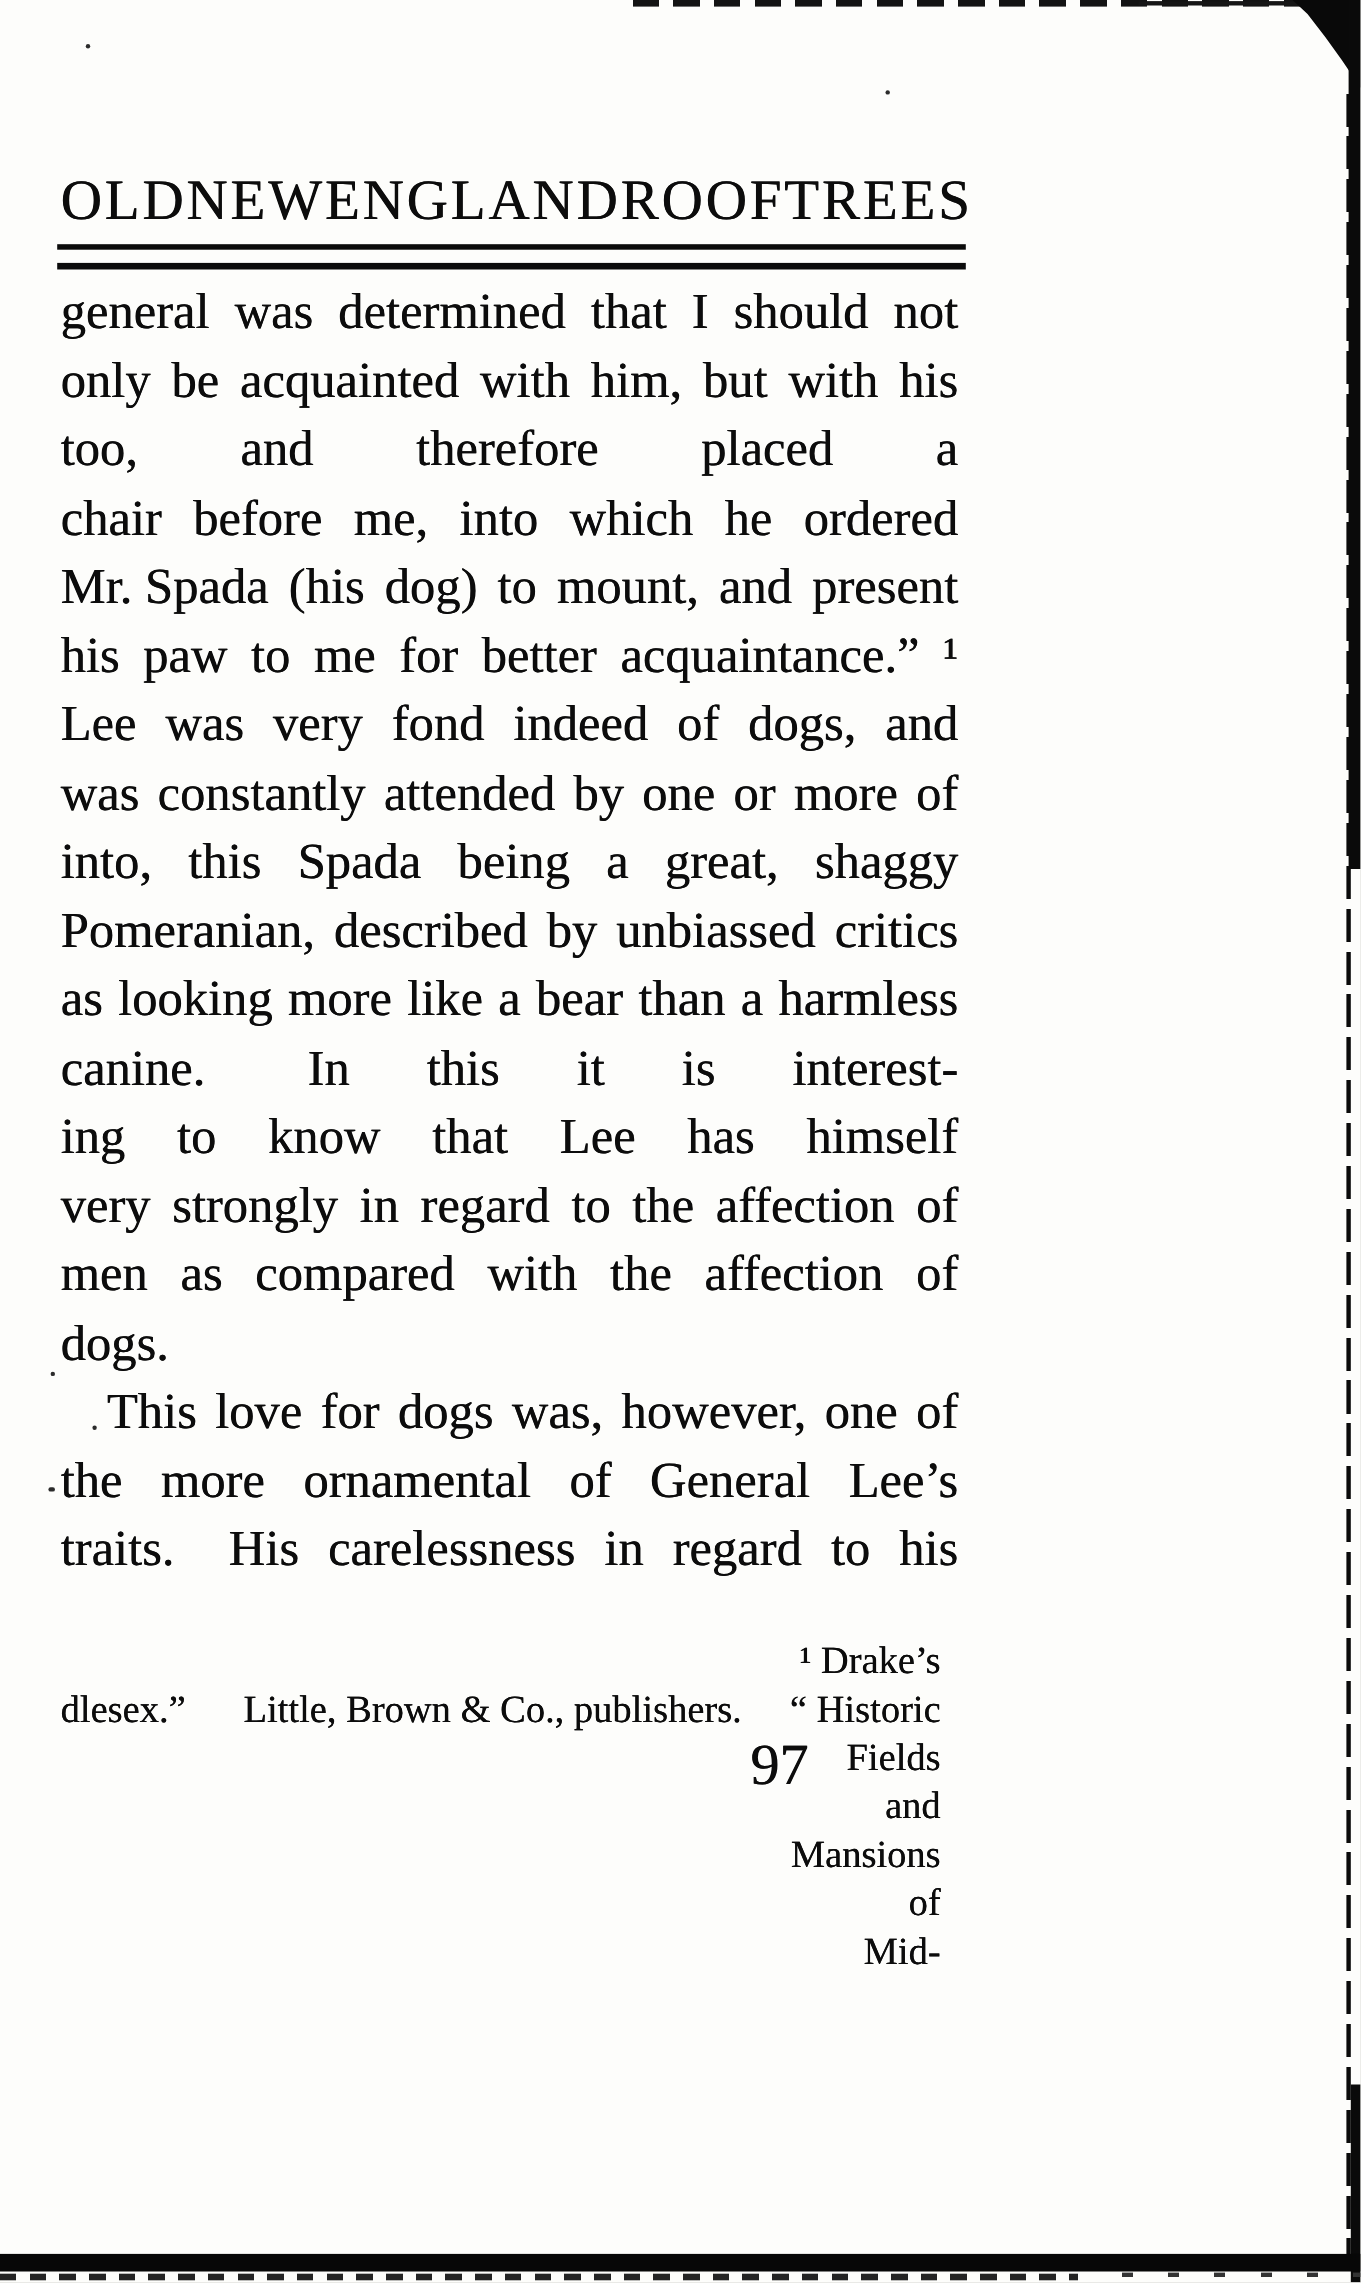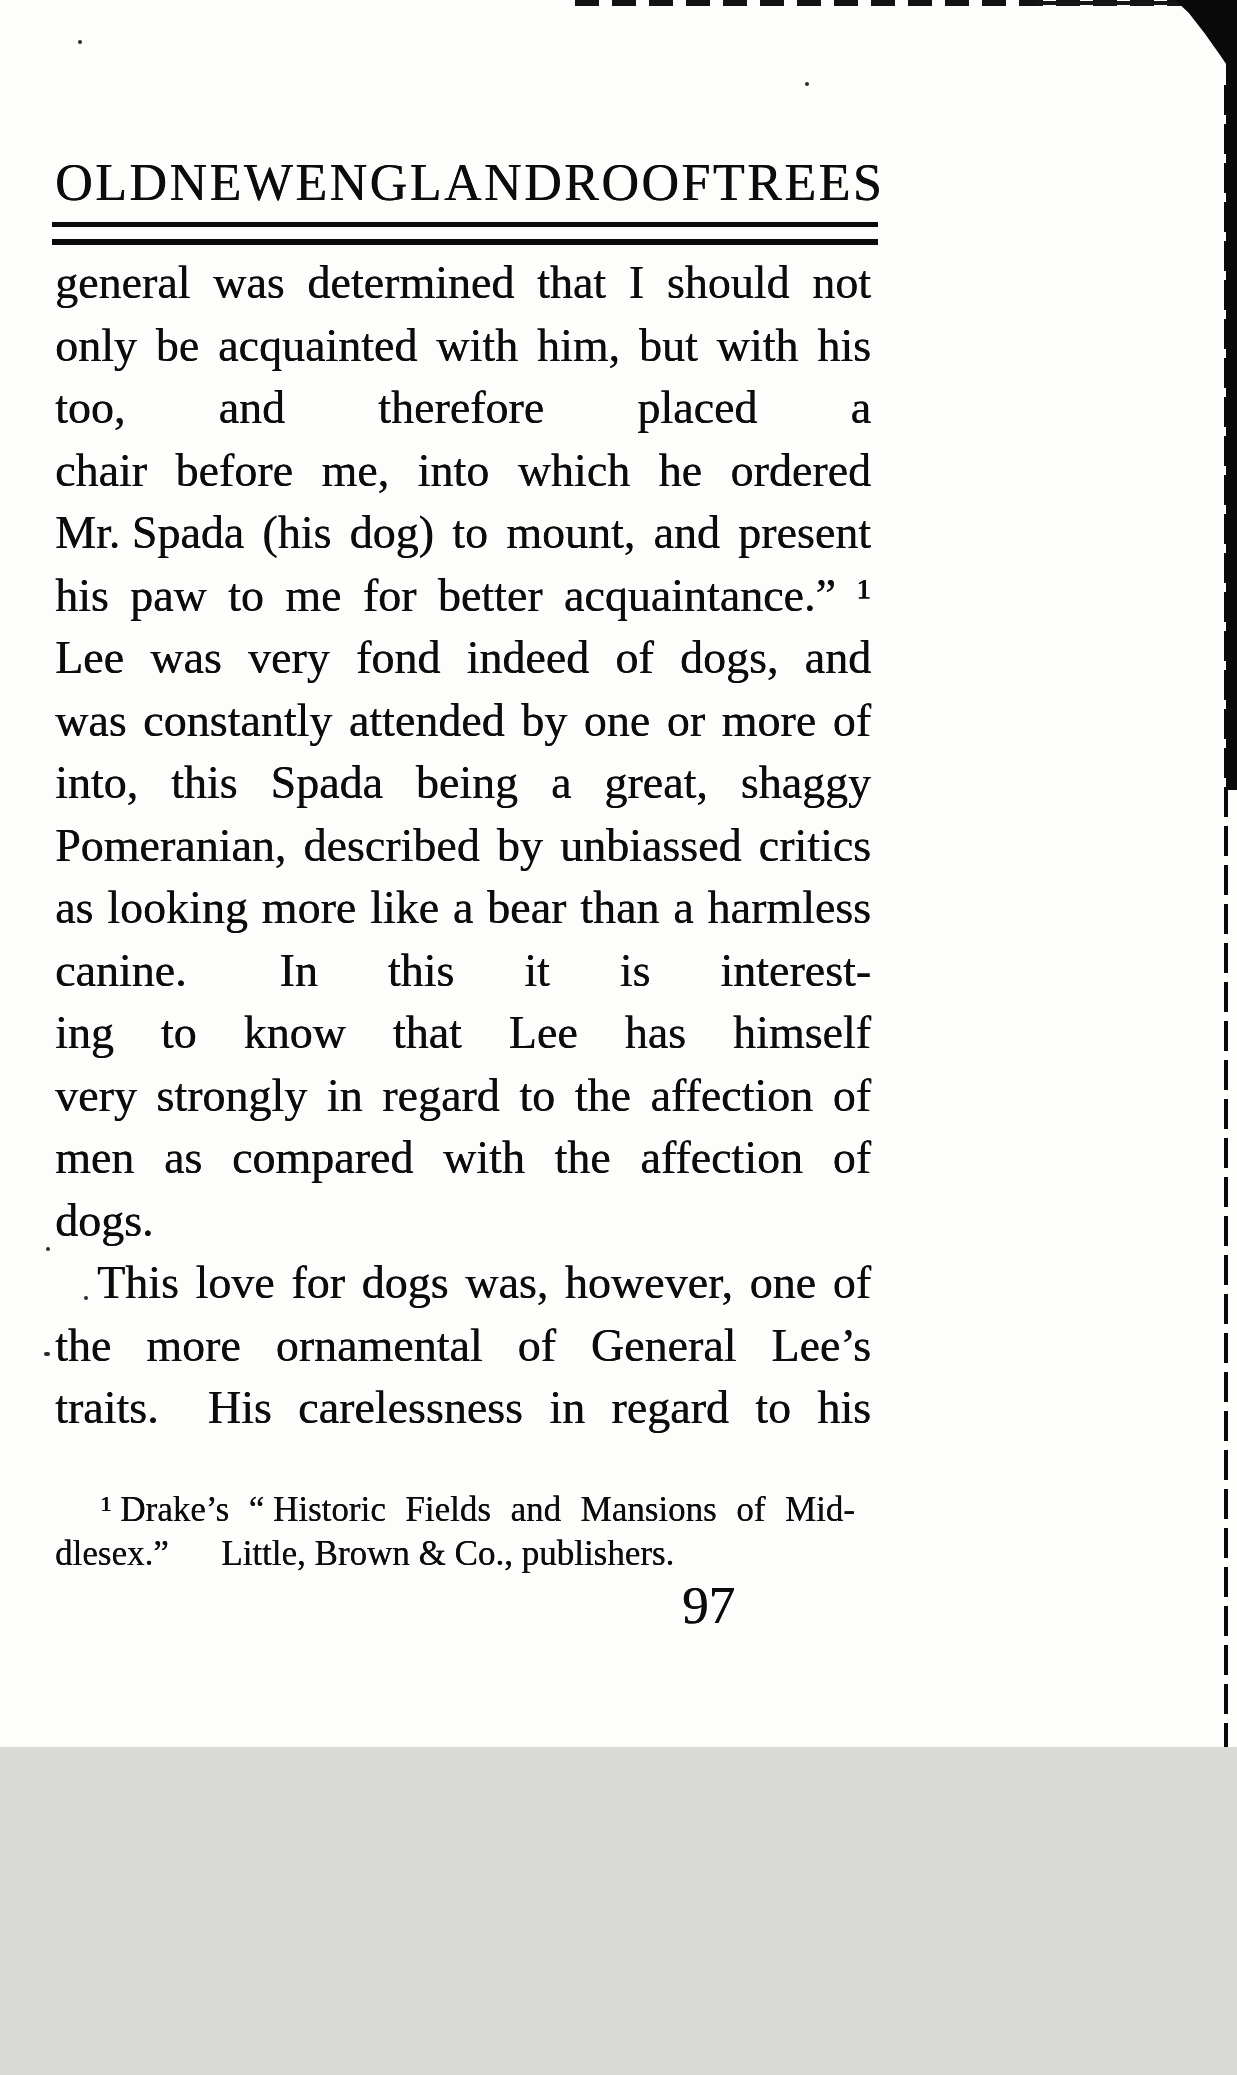--- a/index.html
+++ b/index.html
@@ -1,18 +1,18 @@
 <!DOCTYPE html>
 <html style="--ink: #0c0c0c; --paper: #fdfdfb;"><head>
 <meta charset="utf-8">
 <style>
   html,body{margin:0;padding:0;background:#d9d9d5;}
   .page{
     position:relative;
-    width:1237px;height:1747px;
+    width:1237px;height:2075px;
     margin:0 auto;
     background:var(--paper,#fdfdfb);
     overflow:hidden;
     font-family:"Liberation Serif","DejaVu Serif",serif;
     color:var(--ink,#0c0c0c);
   }
   
   .running-head{
     position:absolute;left:55px;top:157px;width:818px;
     display:flex;justify-content:space-between;
@@ -33,21 +33,21 @@
   .tline{height:62.5px;white-space:nowrap;align-items:flex-end;}
   .tline.just{display:flex;justify-content:space-between;}
   .body-block .ind{padding-left:42px;}
   
   .footnote-block{
     position:absolute;left:55px;top:1488px;width:800px;
     font-size:35px;line-height:44px;
     text-shadow:0.3px 0 var(--ink,#0c0c0c);
   }
   .footnote-block .tline{height:44px;}
-  .footnote-block .ind{padding-left:46px;}
+  .footnote-block .ind{padding-left:46px;flex-direction:column;}
   
   .page-number{
     position:absolute;left:682px;top:1583px;
     font-size:53px;line-height:45px;
     text-shadow:0.4px 0 var(--ink,#0c0c0c);
   }
   
   .top-dash{position:absolute;top:0;left:575px;right:14px;height:6px;
     background:repeating-linear-gradient(90deg,#131313 0 24px,transparent 24px 37px);}
   .top-dash-2{position:absolute;top:1px;left:1035px;right:40px;height:4px;background:#161616;}

